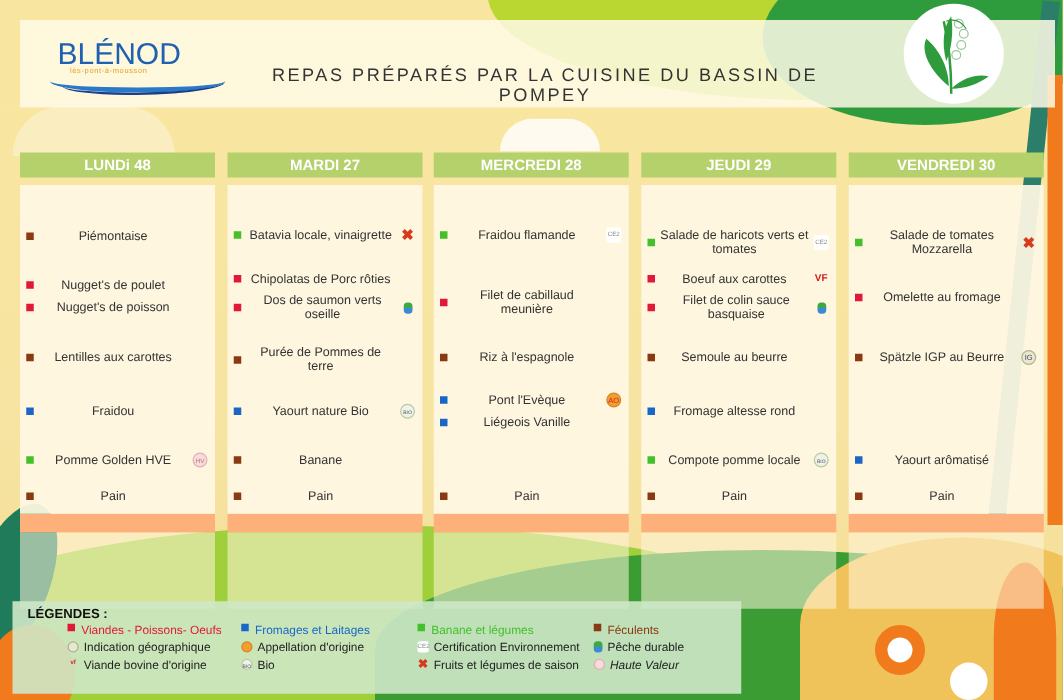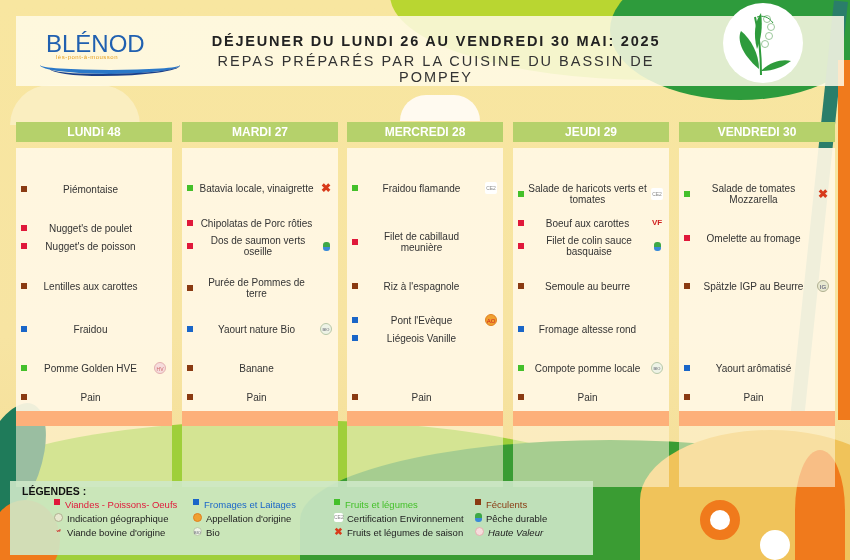--- a/index.html
+++ b/index.html
@@ -128,21 +128,20 @@
   <div class="plantR"></div>
 </div>
 
 <div class="header">
   <div class="logo">
     <div class="wave"></div>
     <div class="wave2"></div>
     <span class="name">BLÉNOD</span>
     <span class="sub">lès-pont-à-mousson</span>
   </div>
-  <div class="title">DÉJEUNER DU LUNDI 26 AU VENDREDI 30 MAI: 2025</div>
   <div class="subtitle">REPAS PRÉPARÉS PAR LA CUISINE DU BASSIN DE POMPEY</div>
 </div>
 <div class="badge">
   <svg width="64" height="68" viewBox="0 0 64 68">
     <path d="M30 66 C 30 40, 28 25, 24 8" stroke="#2e9b3c" stroke-width="2" fill="none"></path>
     <path d="M28 60 C 10 45, 6 30, 10 22 C 20 30, 28 45, 28 60 Z" fill="#2e9b3c"></path>
     <path d="M30 62 C 40 52, 52 50, 60 52 C 52 58, 42 62, 30 62 Z" fill="#2e9b3c"></path>
     <path d="M26 40 C 22 25, 24 12, 30 4 C 32 18, 30 30, 26 40 Z" fill="#2e9b3c"></path>
     <circle cx="36" cy="10" r="3.5" fill="#fff" stroke="#9bc79b" stroke-width="1"></circle>
     <circle cx="40" cy="18" r="3.5" fill="#fff" stroke="#9bc79b" stroke-width="1"></circle>
@@ -356,21 +355,21 @@
   <div class="lrow" style="left:8px; top:18px;">
     <span class="s" style="background:#e0183a"></span>
     <span class="c-red">Viandes - Poissons- Oeufs</span>
   </div>
   <div class="lrow" style="left:147px; top:18px;">
     <span class="s" style="background:#1a66c8"></span>
     <span class="c-blue">Fromages et Laitages</span>
   </div>
   <div class="lrow" style="left:288px; top:18px;">
     <span class="s" style="background:#44c02a"></span>
-    <span class="c-green">Fruits et légumes</span>
+    <span class="c-green">Banane et légumes</span>
   </div>
   <div class="lrow" style="left:429px; top:18px;">
     <span class="s" style="background:#8a3a12"></span>
     <span class="c-brown">Féculents</span>
   </div>
 
   <div class="lrow" style="left:8px; top:32px;">
     <span class="li ic-igp" style="font-size:5px"></span>
     <span>Indication géographique</span>
   </div>

